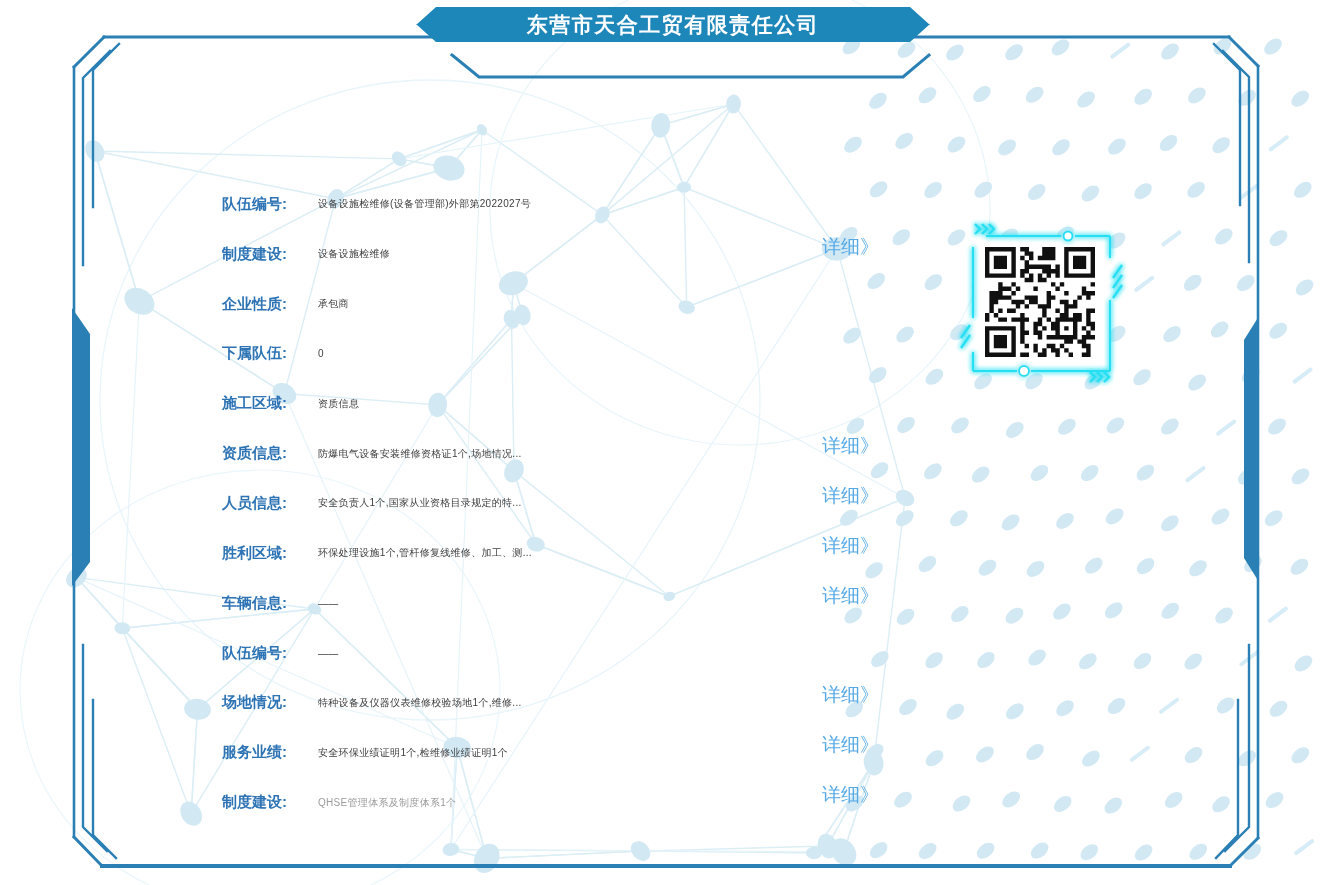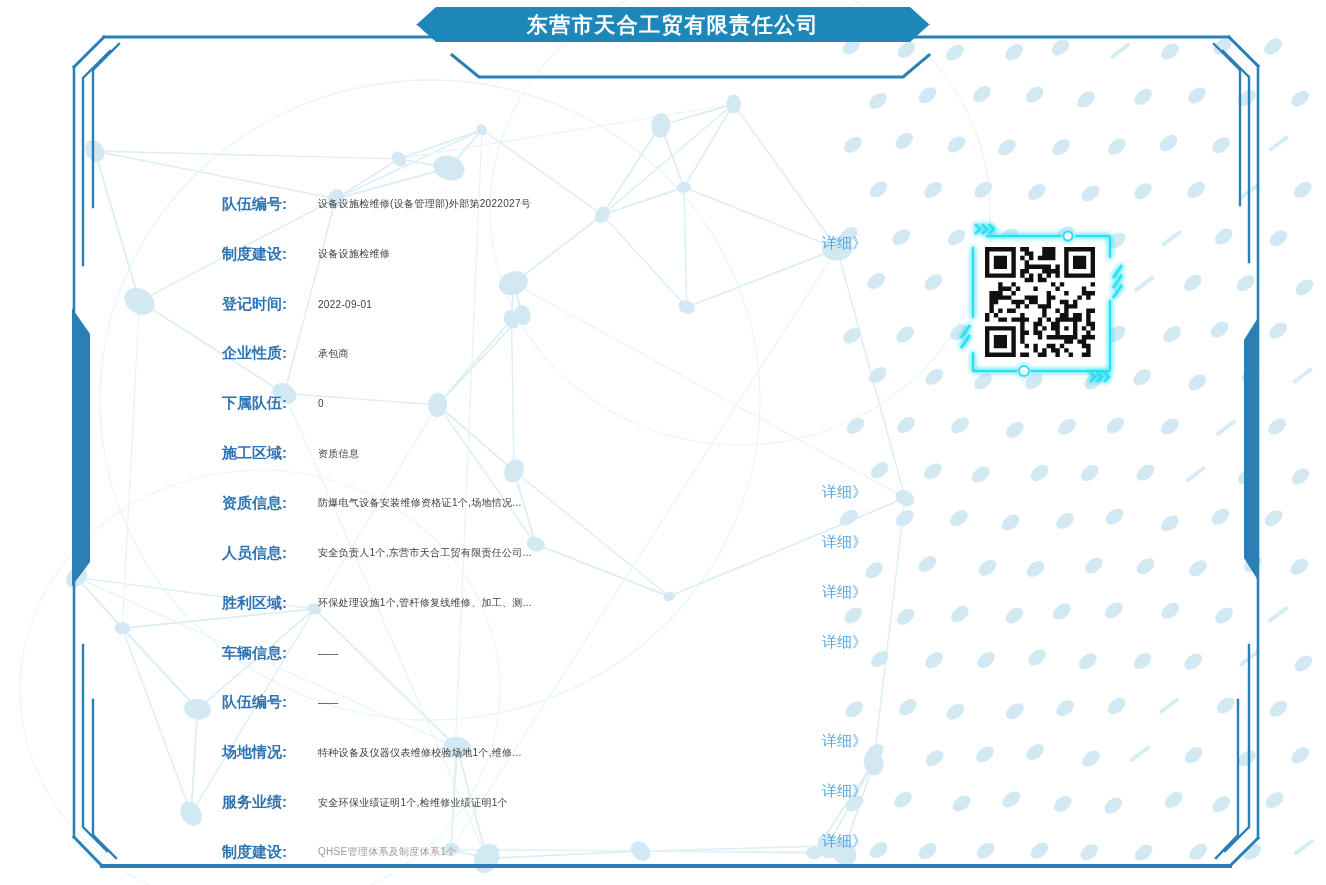--- a/index.html
+++ b/index.html
@@ -21,21 +21,21 @@
   #banner .banner-title{
     color:#ffffff;font-size:21px;font-weight:bold;letter-spacing:1.5px;white-space:nowrap;
   }
   
   #rows{position:absolute;left:222px;top:176px;width:700px;z-index:4;}
   .row{position:relative;height:49.85px;display:flex;align-items:center;
        padding-top:7px;box-sizing:border-box;white-space:nowrap;}
   .row-label{flex:0 0 96px;font-size:15px;font-weight:bold;color:var(--label,#2e74b5);}
   .row-value{font-size:10px;color:var(--value,#3d3d3d);letter-spacing:.3px;}
   .row-value.muted{color:var(--value-muted,#9b9b9b);}
-  .detail-link{position:absolute;left:600px;top:8px;font-size:15px;
+  .detail-link{position:absolute;left:600px;top:8px;font-size:19px;
        color:var(--detail,#55a9e6);cursor:pointer;text-decoration:none;}
 </style>
 </head>
 <body style="--banner: #1e87ba; --label: #2e74b5; --value: #3d3d3d; --value-muted: #9b9b9b; --detail: #55a9e6;">
 
 <div id="stage">
 
   <svg id="decor" width="1326" height="885" viewBox="0 0 1326 885">
     <defs>
       <filter id="cyanglow" x="-40%" y="-40%" width="180%" height="180%">
@@ -433,25 +433,20 @@
     <span class="row-value">设备设施检维修(设备管理部)外部第2022027号</span>
 
   </div>
 
   <div class="row">
     <span class="row-label">制度建设:</span>
     <span class="row-value">设备设施检维修</span>
     <a class="detail-link">详细》</a>
   </div>
 
-  <div class="row">
-    <span class="row-label">登记时间:</span>
-    <span class="row-value">2022-09-01</span>
-
-  </div>
 
   <div class="row">
     <span class="row-label">企业性质:</span>
     <span class="row-value">承包商</span>
 
   </div>
 
   <div class="row">
     <span class="row-label">下属队伍:</span>
     <span class="row-value">0</span>
@@ -465,21 +460,21 @@
   </div>
 
   <div class="row">
     <span class="row-label">资质信息:</span>
     <span class="row-value">防爆电气设备安装维修资格证1个,场地情况...</span>
     <a class="detail-link">详细》</a>
   </div>
 
   <div class="row">
     <span class="row-label">人员信息:</span>
-    <span class="row-value">安全负责人1个,东营市天合工贸有限责任公司...</span>
+    <span class="row-value">安全负责人1个,国家从业资格目录规定的特...</span>
     <a class="detail-link">详细》</a>
   </div>
 
   <div class="row">
     <span class="row-label">胜利区域:</span>
     <span class="row-value">环保处理设施1个,管杆修复线维修、加工、测...</span>
     <a class="detail-link">详细》</a>
   </div>
 
   <div class="row">

